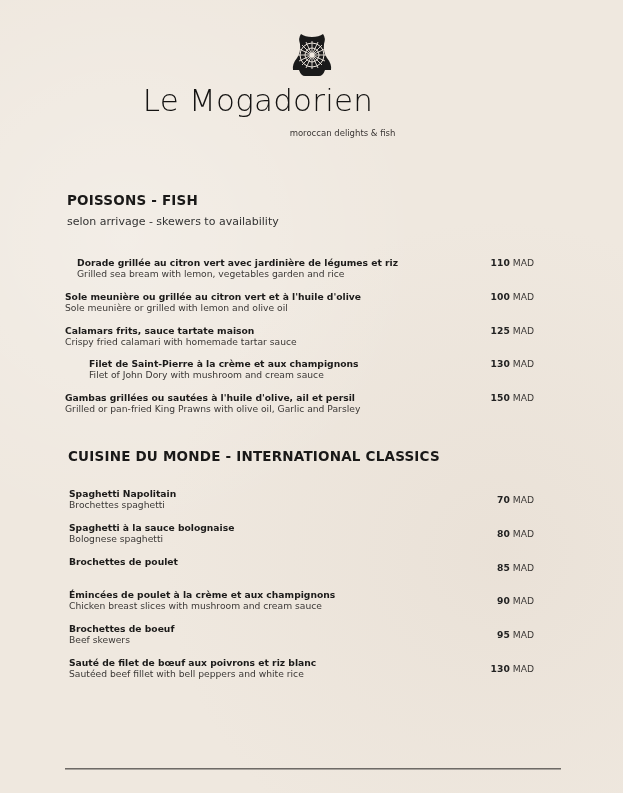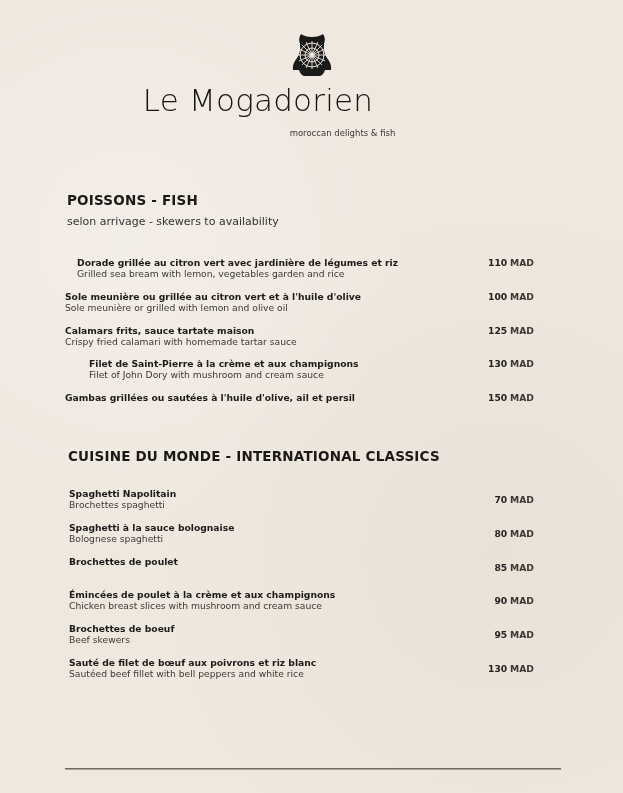--- a/index.html
+++ b/index.html
@@ -29,21 +29,21 @@
     }
     .section-sub { position: absolute; font-size: 11px; color: #333; }
     .item { position: absolute; width: 500px; }
     .item .fr { font-weight: bold; font-size: 9.2px; color: #1c1b1a; line-height: 11px; }
     .item .en { font-size: 9.2px; color: #3b3836; line-height: 11px; }
     .price {
       position: absolute; font-size: 9.2px; color: #222; white-space: nowrap;
       text-align: right; width: 80px;
     }
     .price .amt { font-weight: bold; }
-    .price .cur { font-weight: bold; color: #3b3836; }
+    .price .cur { font-weight: normal; color: #3b3836; }
     .divider {
       position: absolute; left: 65px; top: 768px; width: 496px; height: 1px;
       background: #6e6a66; border-bottom: 1px solid #a8a39d;
     }
   </style>
 </head>
 <body>
 
 <svg class="logo" viewBox="0 0 42 46">
   <path d="M10 2 Q14 5 21 5 Q28 5 32 2 Q35 6 33 12 Q32 20 36 26 Q41 32 40 38 L34 38 Q32 44 28 44 L14 44 Q10 44 8 38 L2 38 Q1 32 6 26 Q10 20 9 12 Q7 6 10 2 Z" fill="#1a1a1a"></path>
@@ -84,20 +84,21 @@
       <div class="en">Crispy fried calamari with homemade tartar sauce</div>
     </div>
     <div class="price" style="left: 454px; top: 324.6px;"><span class="amt">125</span> <span class="cur">MAD</span></div>
     <div class="item" style="left: 65px; top: 358.4px; margin-left: 24px;">
       <div class="fr">Filet de Saint-Pierre à la crème et aux champignons</div>
       <div class="en">Filet of John Dory with mushroom and cream sauce</div>
     </div>
     <div class="price" style="left: 454px; top: 358.4px;"><span class="amt">130</span> <span class="cur">MAD</span></div>
     <div class="item" style="left: 65px; top: 392.2px;">
       <div class="fr">Gambas grillées ou sautées à l'huile d'olive, ail et persil</div>
+      <div class="en">Grilled or pan-fried King Prawns with olive oil, Garlic and Parsley</div>
     </div>
     <div class="price" style="left: 454px; top: 392.2px;"><span class="amt">150</span> <span class="cur">MAD</span></div>
   </div>
 
 <div class="section-title" style="left:68px; top:448px;">CUISINE DU MONDE - INTERNATIONAL CLASSICS</div>
 
 <div id="intl-items">
     <div class="item" style="left: 69px; top: 488px;">
       <div class="fr">Spaghetti Napolitain</div>
       <div class="en">Brochettes spaghetti</div>

